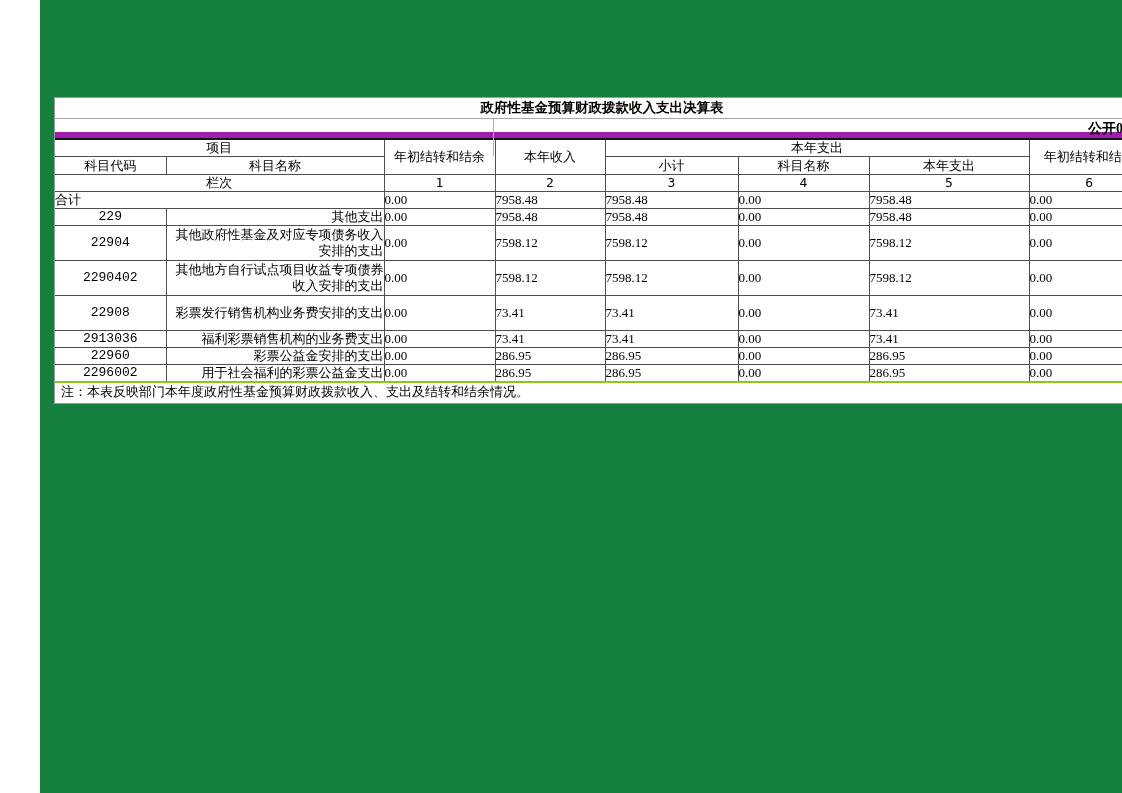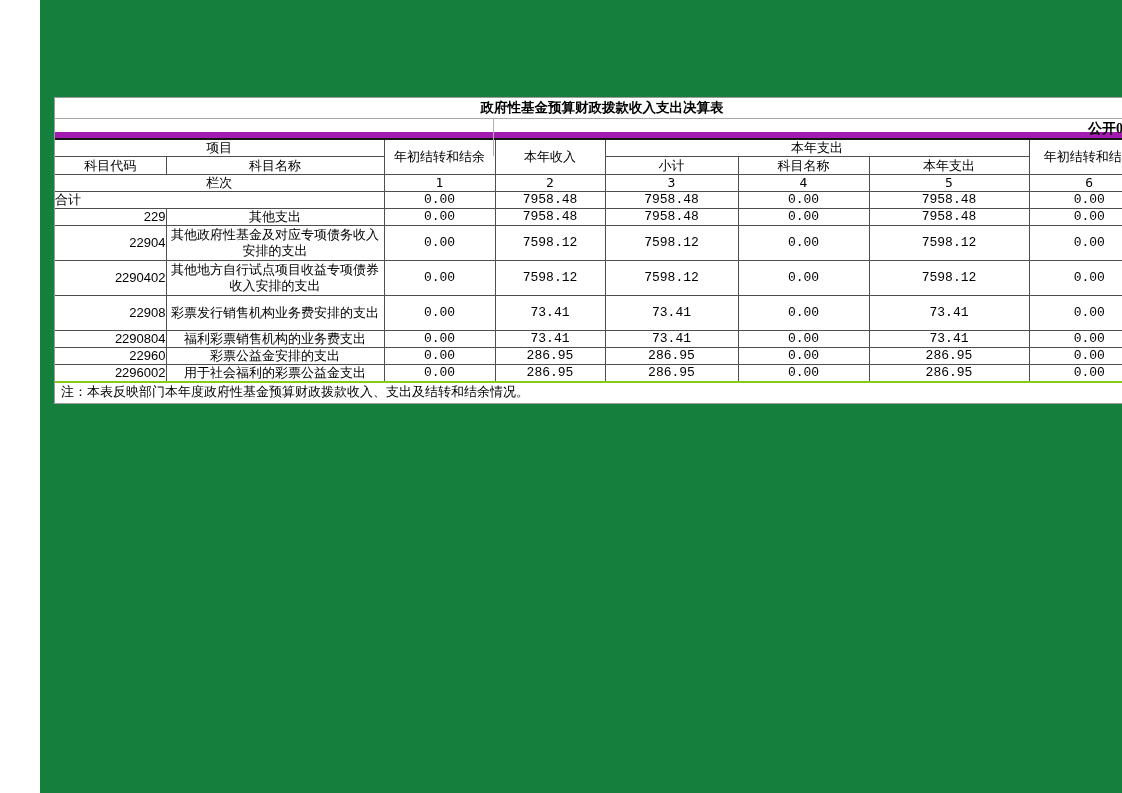--- a/index.html
+++ b/index.html
@@ -77,31 +77,31 @@
     vertical-align: middle;
   }
   table.grid th { text-align: center; }
   table.grid tr > *:first-child { border-left: none; }
   table.grid tr > *:last-child  { border-right: none; }
   tr.h17 { height: 17px; }
   tr.h18 { height: 18px; }
   tr.h16 { height: 16px; }
   tr.h35 { height: 35px; }
   td.code {
-    text-align: right;
+    text-align: center;
     padding-left: 16px;
-    font-family: Liberation Sans, sans-serif;
-    font-size: 13px;
-  }
-  td.name { text-align: center; padding-left: 7px; padding-right: 7px; }
+    font-family: Liberation Mono, monospace;
+    font-size: 13px;
+  }
+  td.name { text-align: right; padding-left: 7px; padding-right: 7px; }
   td.total-name { text-align: left; }
   td.num {
-    text-align: center;
+    text-align: left;
     padding-right: 8px;
-    font-family: Liberation Mono, monospace;
+    font-family: Liberation Serif, serif;
     font-size: 13px;
   }
   th.colnum {
     font-family: "DejaVu Sans Mono", "Liberation Mono", monospace;
     font-size: 13px;
     font-weight: normal;
   }
   
   .row-note {
     height: 20px;
@@ -202,21 +202,21 @@
             <td class="code">22908</td>
             <td class="name">彩票发行销售机构业务费安排的支出</td>
             <td class="num">0.00</td>
             <td class="num">73.41</td>
             <td class="num">73.41</td>
             <td class="num">0.00</td>
             <td class="num">73.41</td>
             <td class="num">0.00</td>
           </tr>
           <tr class="h17">
-            <td class="code">2290804</td>
+            <td class="code">2913036</td>
             <td class="name">福利彩票销售机构的业务费支出</td>
             <td class="num">0.00</td>
             <td class="num">73.41</td>
             <td class="num">73.41</td>
             <td class="num">0.00</td>
             <td class="num">73.41</td>
             <td class="num">0.00</td>
           </tr>
           <tr class="h17">
             <td class="code">22960</td>

